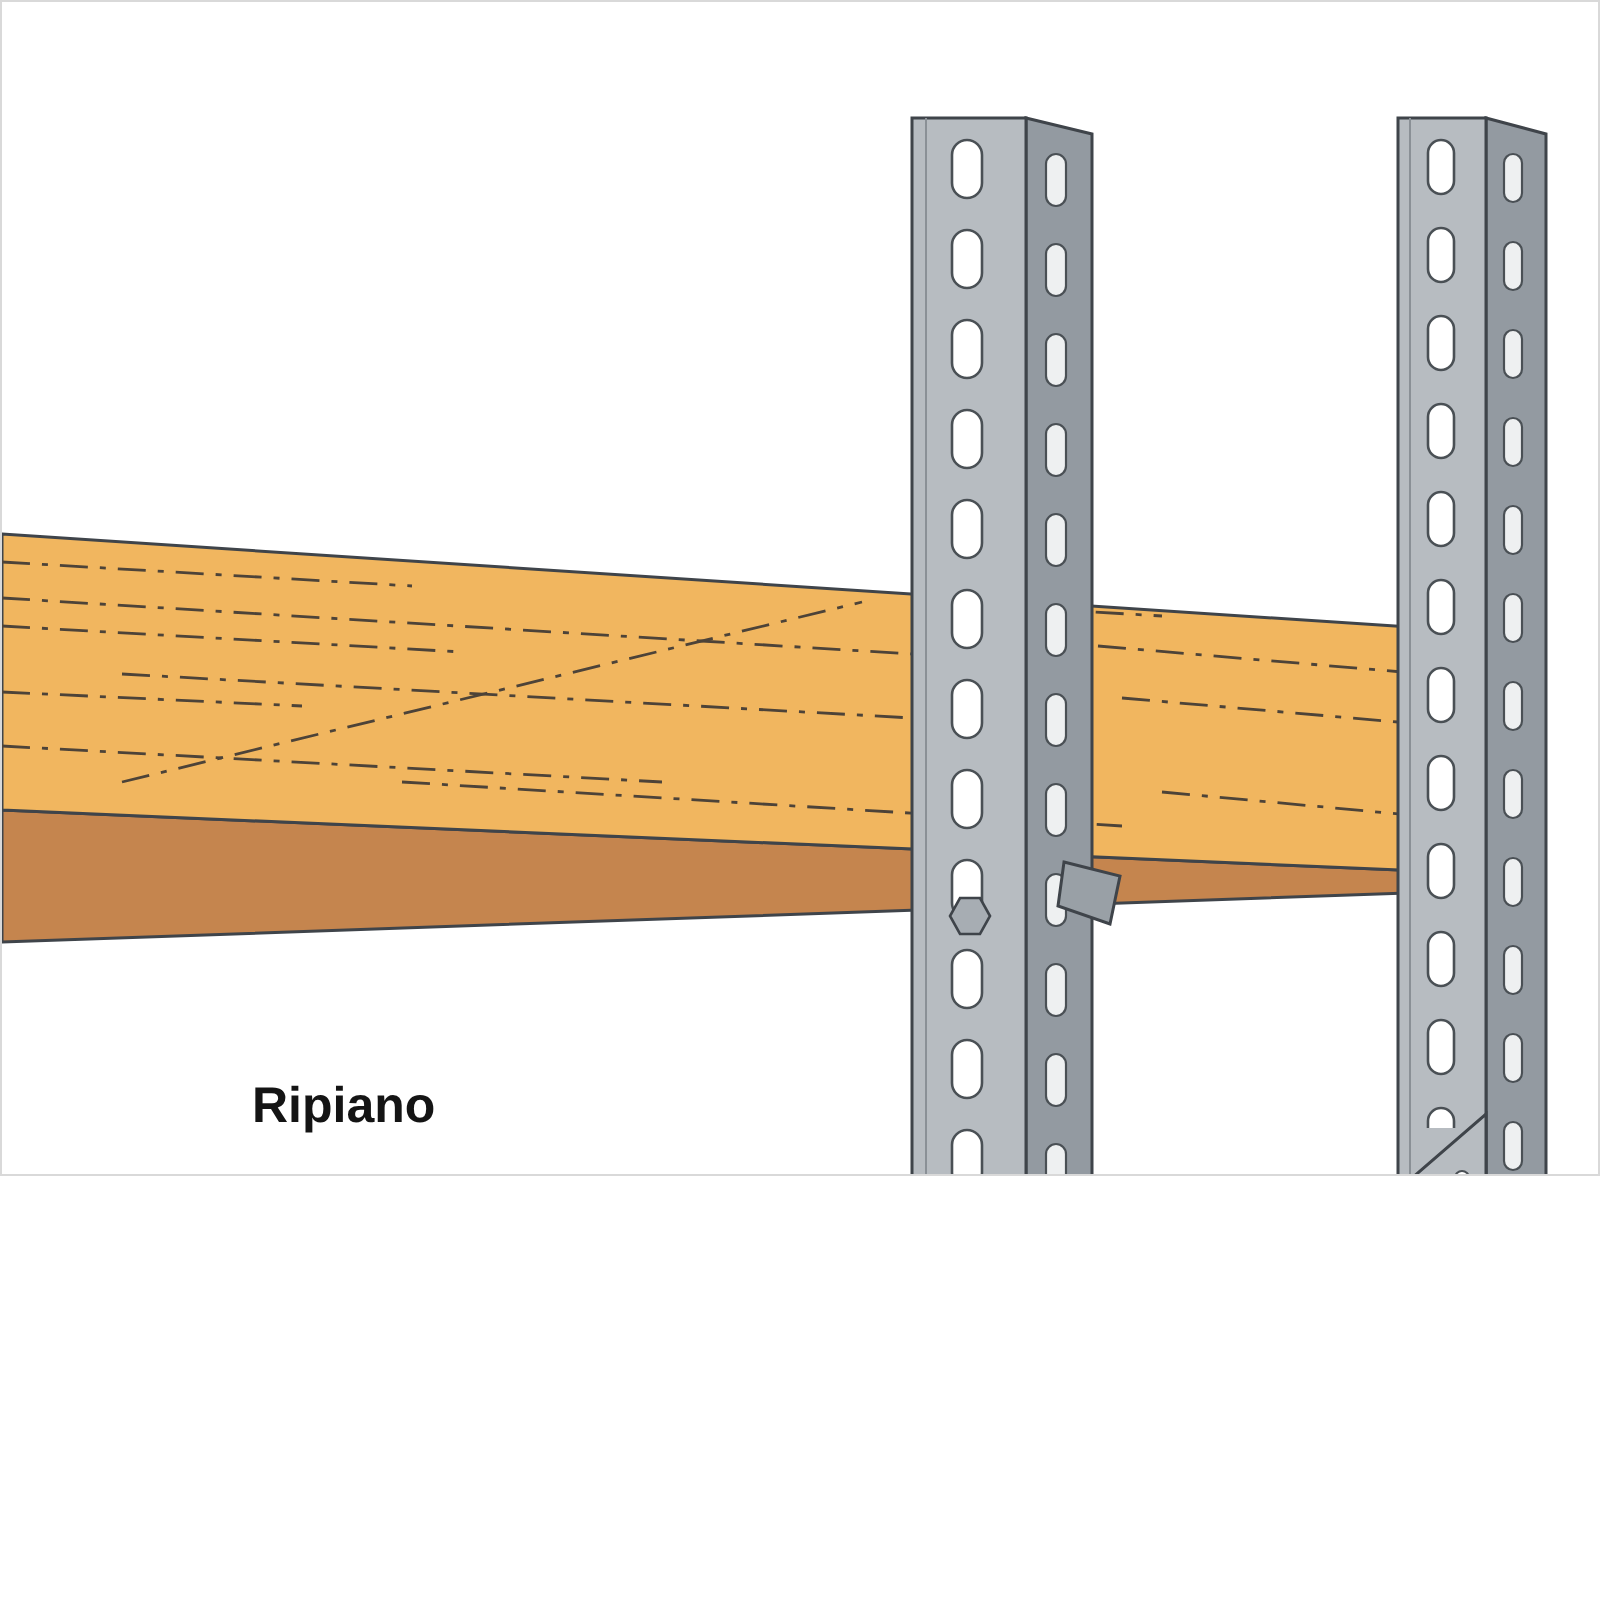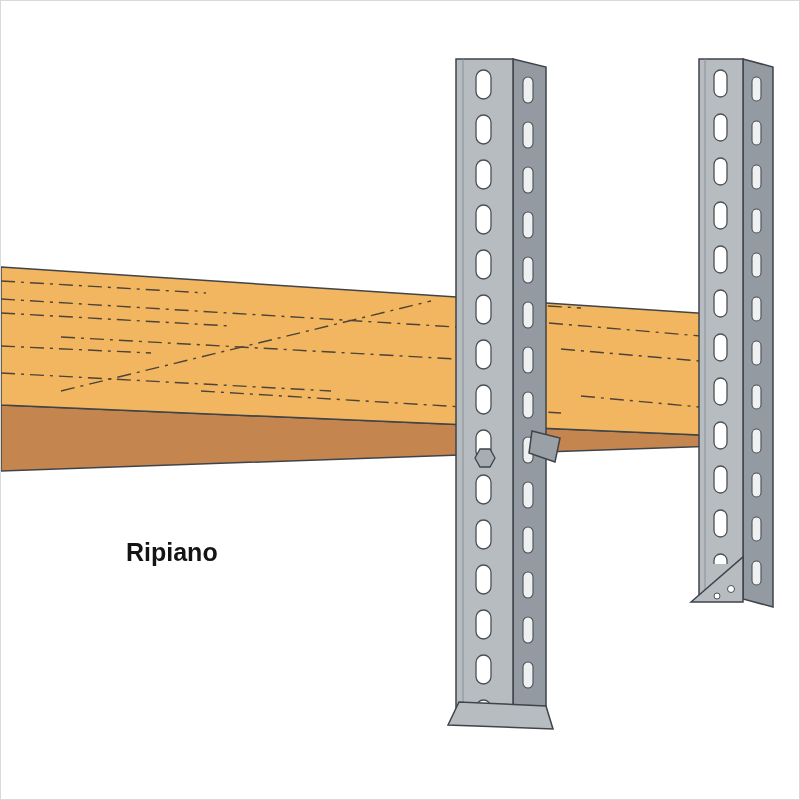--- a/index.html
+++ b/index.html
@@ -4,21 +4,21 @@
 <style>
   html, body {
     margin: 0;
     padding: 0;
     background: #ffffff;
     font-family: "Liberation Sans", sans-serif;
   }
   .canvas {
     position: relative;
     width: 800px;
-    height: 800px;
+    height: 588px;
     background: #ffffff;
     border: 1px solid #d9d9d9;
     box-sizing: border-box;
     overflow: hidden;
   }
   svg { display: block; }
   .grain {
     fill: none;
     stroke: #4d4338;
     stroke-width: 1.4;

